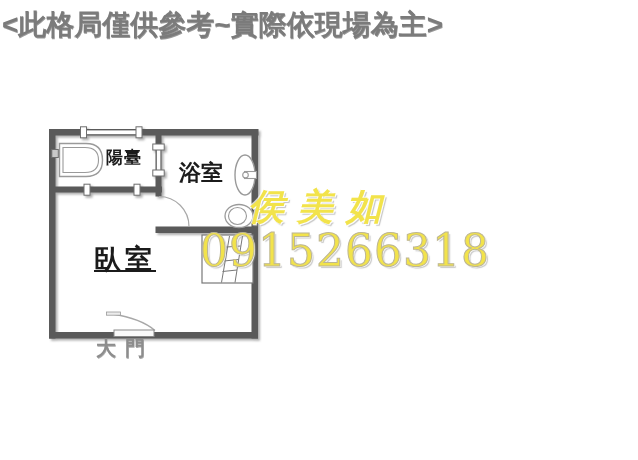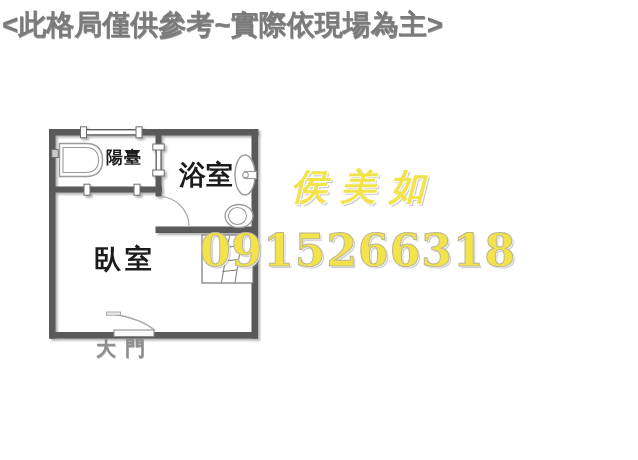--- a/index.html
+++ b/index.html
@@ -10,37 +10,36 @@
   #disclaimer{
     position:absolute;left:2px;top:6px;width:470px;
     font-size:28px;font-weight:800;color:#7b7b7b;letter-spacing:0px;white-space:nowrap;
     text-shadow:0.5px 0.5px 0 #9a9a9a;
   }
   #plan-svg{position:absolute;left:0;top:0;}
   .room-label{
     position:absolute;color:#1b1b1b;font-weight:700;white-space:nowrap;line-height:1;
   }
   #balcony-label{left:106px;top:149px;font-size:17px;letter-spacing:1px;}
-  #bathroom-label{left:179px;top:162px;font-size:27px;letter-spacing:0px;}
-  #bedroom-label{left:94px;top:246px;font-size:27px;letter-spacing:4px;}
+  #bathroom-label{left:179px;top:162px;font-size:22px;letter-spacing:0px;}
+  #bedroom-label{left:94px;top:246px;font-size:27px;letter-spacing:4px;text-decoration:underline;}
   #entrance-label{
     position:absolute;left:96px;top:338px;font-size:20px;font-weight:800;color:#8d8d8d;
     letter-spacing:9px;line-height:1;text-shadow:0.5px 0.5px 0 #aaa;
   }
   #agent-name{
-    position:absolute;left:248px;top:168px;
+    position:absolute;left:248px;top:188px;
     font-family:"DejaVu Serif","Liberation Serif",serif;font-style:italic;font-weight:700;
     font-size:36px;color:#f2e34b;letter-spacing:13px;line-height:1;white-space:nowrap;
     text-shadow:1px 1px 0 rgba(255,255,255,.95),-1px -1px 0 rgba(255,255,255,.75),
                 2px 2px 1px rgba(150,150,150,.55);
-    margin-left:43px;
   }
   #agent-phone{
     position:absolute;left:200px;top:229px;
-    font-family:"DejaVu Serif","Liberation Serif",serif;font-weight:700;
+    font-family:"DejaVu Serif","Liberation Serif",serif;font-weight:400;
     font-size:44px;color:#f2e34b;letter-spacing:1px;line-height:1;white-space:nowrap;
     -webkit-text-stroke:1px #bdb694;
     text-shadow:1px 1px 0 rgba(255,255,255,.9),2px 2px 1px rgba(150,150,150,.5);
   }
 </style>
 </head>
 <body>
 
 <div id="page">
 

